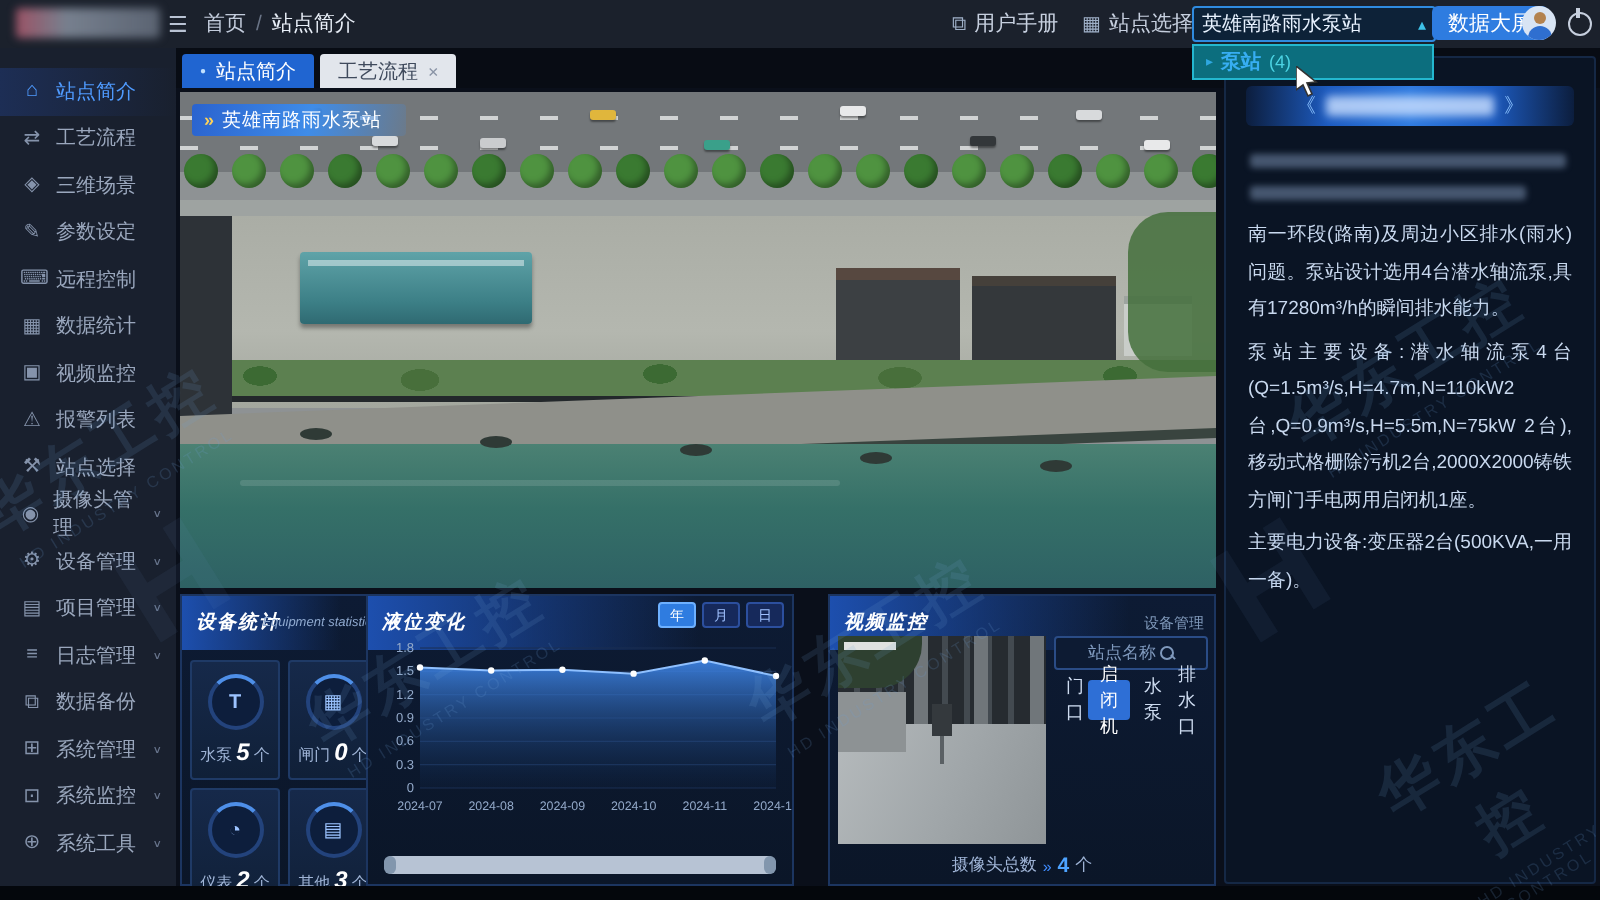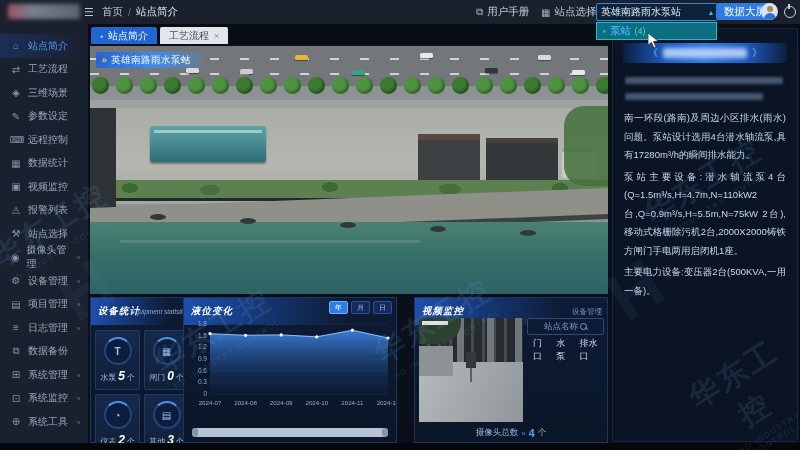--- a/index.html
+++ b/index.html
@@ -434,20 +434,21 @@
       <div class="cam-cab"></div>
       <div class="cam-ts"></div>
     </div>
     <div id="camside">
       <div id="camsearch">
         <span>站点名称</span>
         <span class="mag"></span>
       </div>
       <div id="camlist">
           <div class="cam-item">门口</div>
+          <div class="cam-item selected">启闭机</div>
           <div class="cam-item">水泵</div>
           <div class="cam-item">排水口</div>
         </div>
     </div>
     <div id="vfooter">
       <span class="fl">摄像头总数</span>
       <span class="fa">»</span>
       <span class="fc">4</span>
       <span class="fu">个</span>
     </div>

